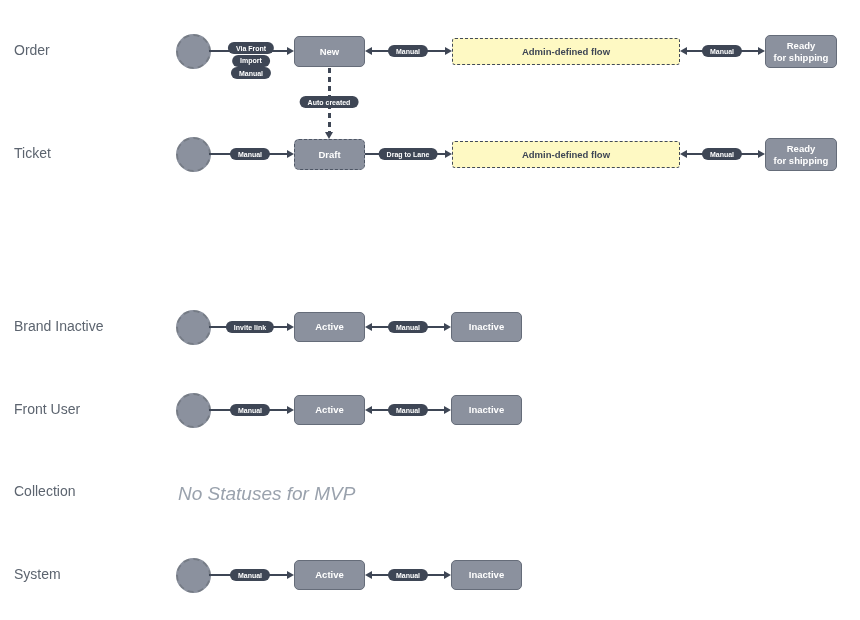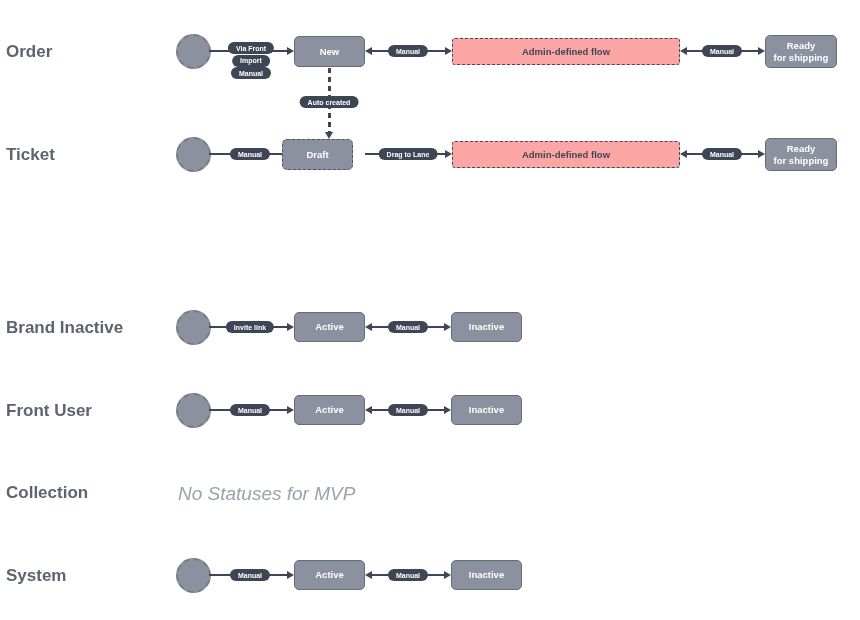--- a/index.html
+++ b/index.html
@@ -3,31 +3,31 @@
 <meta charset="utf-8">
 <style>
   :root{
     --node-fill:#8b919e; --node-border:#656c79; --transition-pill:#3e4655;
     --line:#3e4655; --row-label:#5c646f; --note-text:#9aa2ad;
   }
   *{box-sizing:border-box;margin:0;padding:0}
   html,body{background:#fff}
   .canvas{position:relative;width:860px;height:620px;background:#fff;overflow:hidden;
           font-family:"Liberation Sans", sans-serif;}
-  .row-label{position:absolute;left:6px;color:var(--row-label,#5c646f);
-             font-size:17px;font-weight:bold;white-space:nowrap;}
+  .row-label{position:absolute;left:14px;color:var(--row-label,#5c646f);
+             font-size:14px;font-weight:normal;white-space:nowrap;}
   .circle{position:absolute;width:35px;height:35px;border-radius:50%;
           background:var(--node-fill,#8b919e);border:2px dashed #757b85;}
   .node{position:absolute;background:var(--node-fill,#8b919e);
         border:1.5px solid var(--node-border,#656c79);border-radius:5px;
         color:#fff;font-weight:bold;font-size:9.5px;line-height:1.25;
         display:flex;align-items:center;justify-content:center;text-align:center;
         white-space:pre-line;}
   .node.dashed{border-style:dashed;border-color:#4d5564;}
-  .admin-box{position:absolute;background:#fca5a5;border:1.5px dashed #424a58;
+  .admin-box{position:absolute;background:#fef9c3;border:1.5px dashed #424a58;
              border-radius:3px;color:var(--line,#3e4655);font-weight:bold;font-size:9.5px;
              display:flex;align-items:center;justify-content:center;}
   .hline{position:absolute;height:2px;background:var(--line,#3e4655);}
   .vdash{position:absolute;width:2.5px;
          background:repeating-linear-gradient(to bottom,var(--line,#3e4655) 0 5px,transparent 5px 9px);}
   .ah-r{position:absolute;width:0;height:0;border-top:4px solid transparent;
         border-bottom:4px solid transparent;border-left:7px solid var(--line,#3e4655);}
   .ah-l{position:absolute;width:0;height:0;border-top:4px solid transparent;
         border-bottom:4px solid transparent;border-right:7px solid var(--line,#3e4655);}
   .ah-d{position:absolute;width:0;height:0;border-left:4px solid transparent;
@@ -70,21 +70,21 @@
     <div class="ah-d" style="left:325px;top:132px"></div>
     <div class="pill" style="left:329px;top:102px">Auto created</div>
   </div>
 
   <div>
     <div class="row-label" style="top:145px">Ticket</div>
     <div class="circle" style="left:176px;top:137px"></div>
     <div class="hline" style="left:209px;top:153px;width:79px"></div>
     <div class="ah-r" style="left:287px;top:150px"></div>
     <div class="pill" style="left:250px;top:154px">Manual</div>
-    <div class="node dashed" style="left:282px;top:139px;width:71px;height:31px">Draft</div>
+    <div class="node dashed" style="left:294px;top:139px;width:71px;height:31px">Draft</div>
     <div class="hline" style="left:365px;top:153px;width:80px"></div>
     <div class="ah-r" style="left:445px;top:150px"></div>
     <div class="pill" style="left:408px;top:154px">Drag to Lane</div>
     <div class="admin-box" style="left:452px;top:141px;width:228px;height:27px">Admin-defined flow</div>
     <div class="ah-l" style="left:680px;top:150px"></div>
     <div class="hline" style="left:686px;top:153px;width:73px"></div>
     <div class="ah-r" style="left:758px;top:150px"></div>
     <div class="pill" style="left:722px;top:154px">Manual</div>
     <div class="node" style="left:765px;top:138px;width:72px;height:33px">Ready
 for shipping</div>

